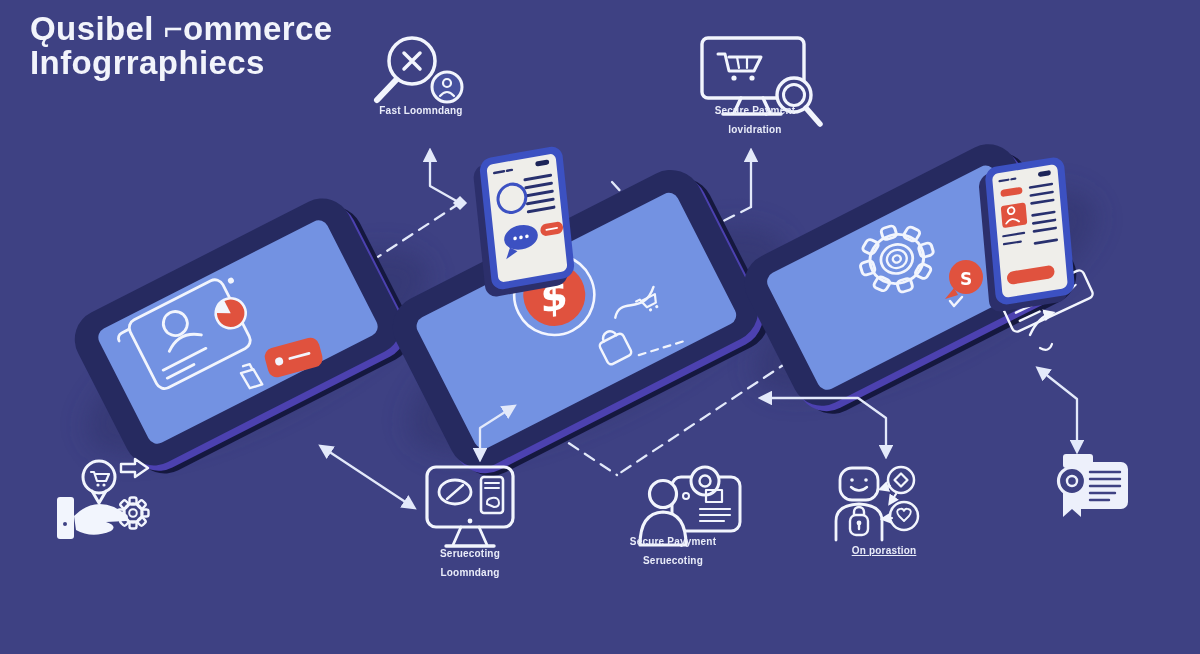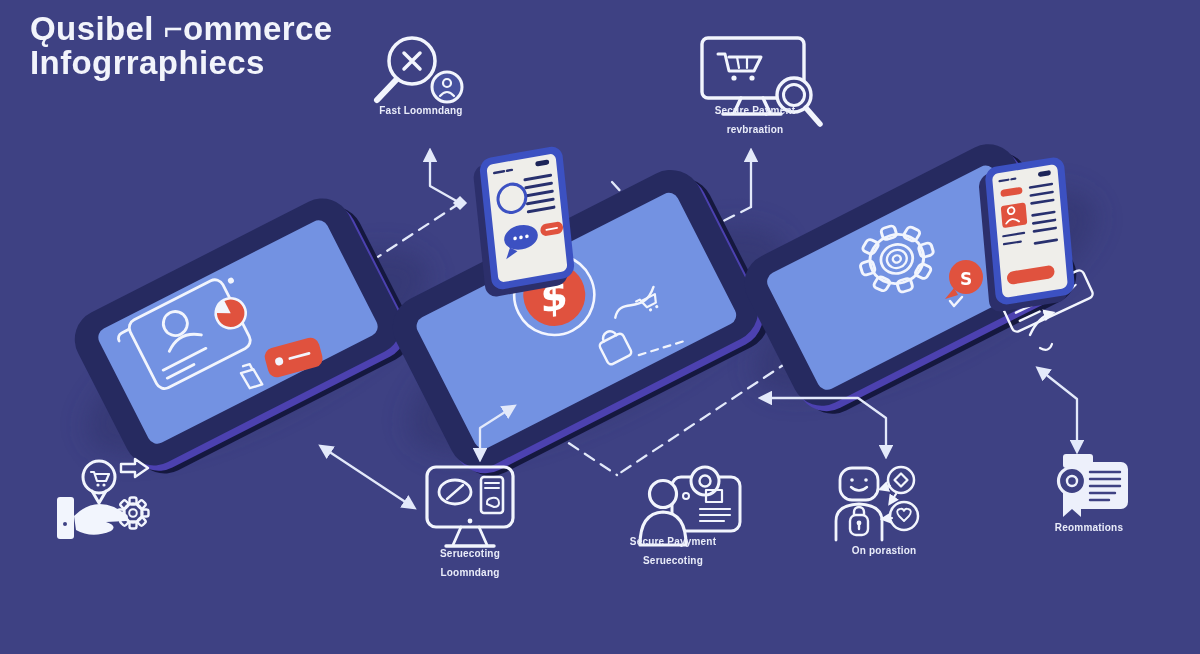--- a/index.html
+++ b/index.html
@@ -319,35 +319,34 @@
   <span>Ǫusibel ⌐ommerce</span>
   <span>Infogrraphiecs</span>
 </div>
 
 <div class="label" style="left:316px;top:101px;width:210px;">
   <span class="ln">Fast Loomndang</span>
 </div>
 
 <div class="label" style="left:650px;top:101px;width:210px;">
   <span class="ln">Secure Payment</span>
-  <span class="ln">revbraation</span>
+  <span class="ln">lovidration</span>
 </div>
 
 
 <div class="label" style="left:385px;top:544px;width:170px;">
   <span class="ln">Seruecoting</span>
   <span class="ln">Loomndang</span>
 </div>
 
 <div class="label" style="left:573px;top:532px;width:200px;">
   <span class="ln">Secure Payyment</span>
   <span class="ln">Seruecoting</span>
 </div>
 
-<div class="label" style="left:799px;top:541px;width:170px;">
+<div class="label" style="left:799px;top:541px;width:170px;text-decoration:underline;">
   <span class="ln">On porastion</span>
 </div>
 
 <div class="label" style="left:984px;top:518px;width:210px;">
-  <span class="ln">Reommations</span>
 </div>
 
 </div>
 
 </body></html>

